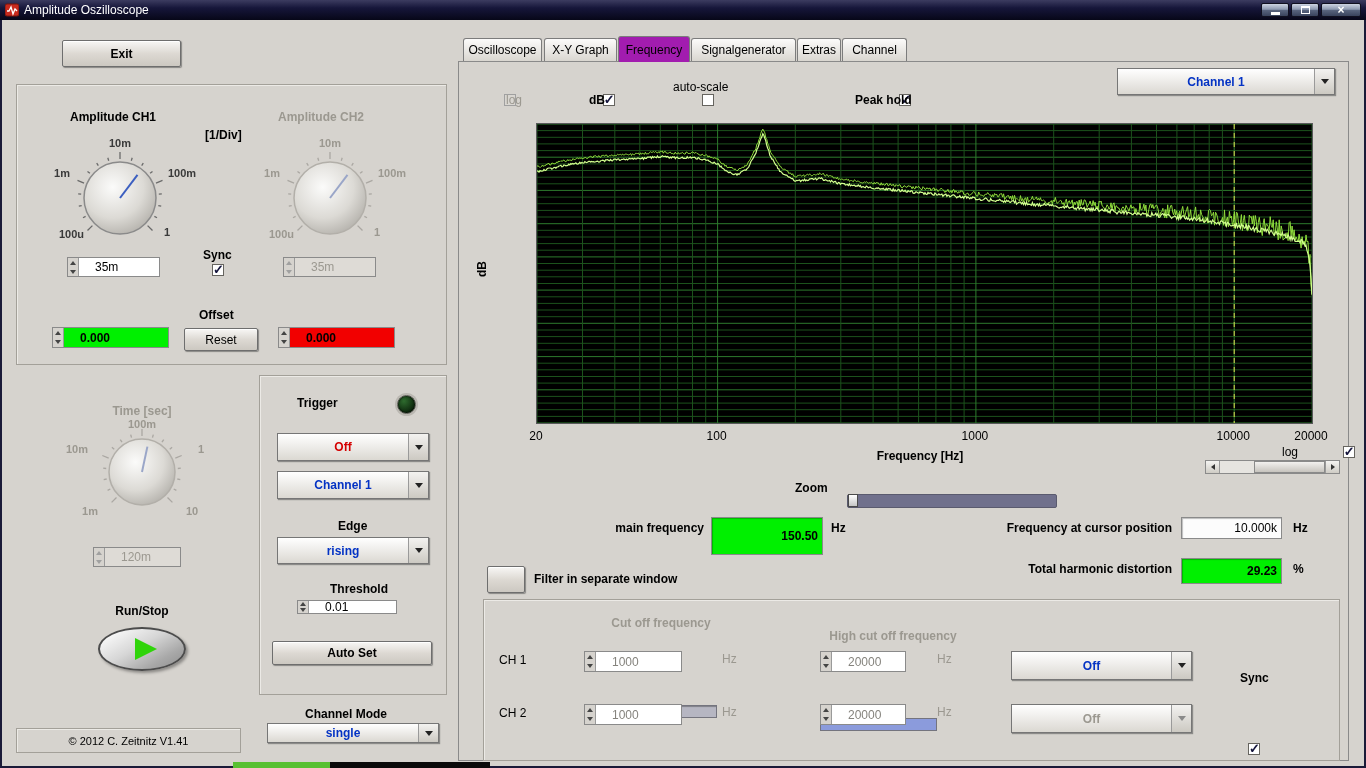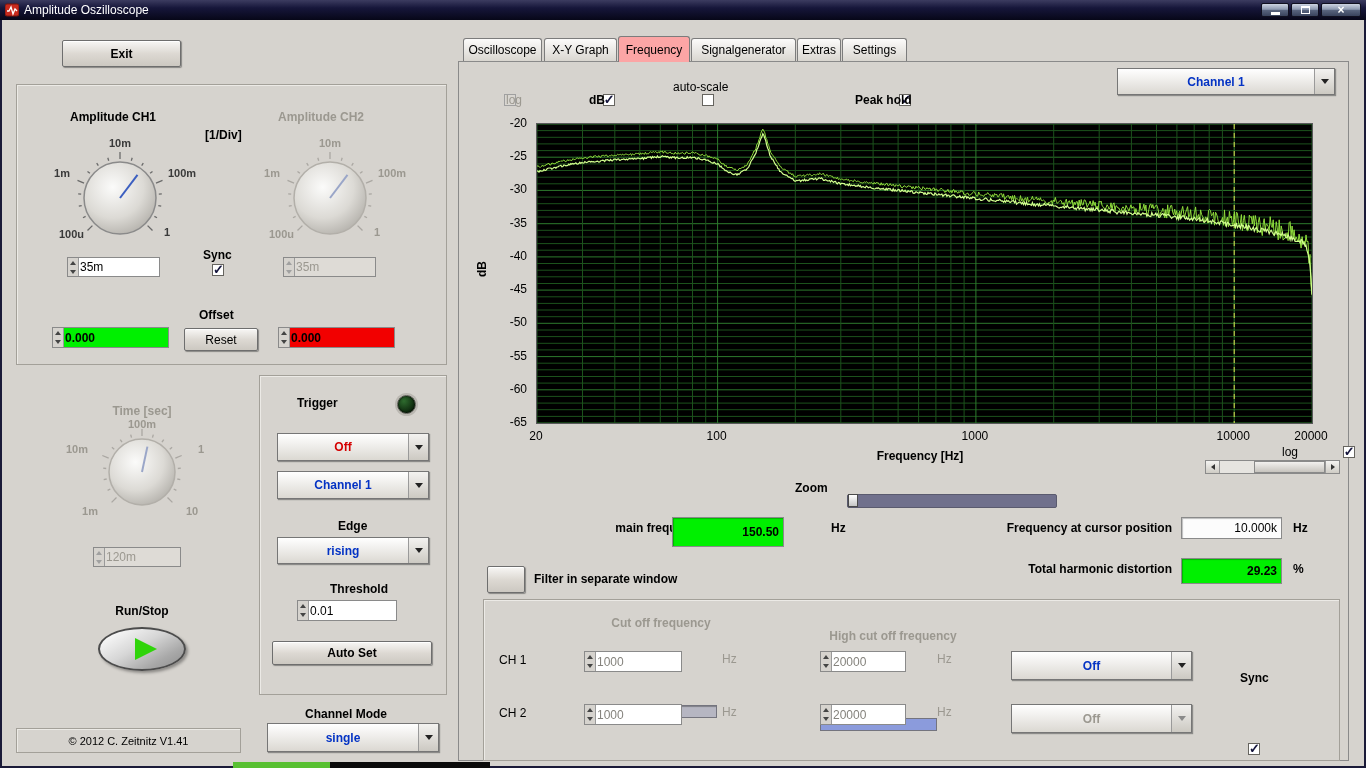--- a/index.html
+++ b/index.html
@@ -39,42 +39,42 @@
   .dd-arrow { width:20px; border-left:1px solid #9a9a9a; background:linear-gradient(#f3f2f0,#ccc9c2);
               display:flex; align-items:center; justify-content:center; }
   .tri-d { width:0; height:0; border-left:4px solid transparent; border-right:4px solid transparent; border-top:5px solid #222; }
   .dd.dis .tri-d { border-top-color:#8a8a8a; }
 
   .spin { display:flex; border:1px solid #8a8a8a; background:#fff; }
   .spin-btns { width:11px; display:flex; flex-direction:column; border-right:1px solid #9a9a9a; background:#d6d3ce; }
   .spin-btns i { height:50%; display:flex; align-items:center; justify-content:center; }
   .spin-btns .up::after { content:""; border-left:3px solid transparent; border-right:3px solid transparent; border-bottom:4px solid #444; }
   .spin-btns .dn::after { content:""; border-left:3px solid transparent; border-right:3px solid transparent; border-top:4px solid #444; }
-  .spin input { flex:1; min-width:0; border:none; outline:none; font:inherit; padding:0 1px; background:transparent; }
+  .spin input { flex:1; min-width:0; border:none; outline:none; font:inherit; padding:0 16px; background:transparent; }
   .spin.dis { background:#dedbd6; }
   .spin.dis input { color:#9b9890; }
   .spin.dis .up::after { border-bottom-color:#a0a0a0; }
   .spin.dis .dn::after { border-top-color:#a0a0a0; }
   input.val-green { background:#00f000; font-weight:bold; }
   input.val-red { background:#f20000; font-weight:bold; }
 
   .cb { display:inline-block; width:12px; height:12px; background:#fff; border:1px solid #66645f; position:relative; }
   .cb.checked::after { content:"✓"; position:absolute; left:0px; top:-3px; font-size:13px; font-weight:bold; color:#14143c; }
   .cb.dis { background:#d9d6d1; border-color:#a0a0a0; }
 
   .ind { border:1px solid #8a8a8a; box-shadow:inset 1px 1px 1px rgba(0,0,0,.25); display:flex; align-items:center; padding:0 4px; }
   .ind.green { background:#00f000; font-weight:bold; }
   .ind.white { background:#fcfcfc; }
   .ind.right { justify-content:flex-end; }
 
   
   .tab { position:absolute; top:38px; height:23px; border:1px solid #7c7c7c; border-bottom:none;
          border-radius:3px 3px 0 0; background:linear-gradient(#fcfbfa,#d9d6d0);
          display:flex; align-items:center; justify-content:center; }
-  .tab.active { top:36px; height:26px; background:#fca5a5; z-index:5; font-weight:normal; }
+  .tab.active { top:36px; height:26px; background:#a21caf; z-index:5; font-weight:normal; }
   .tabpanel { position:absolute; left:458px; top:61px; width:891px; height:700px; border:1px solid #8a8a8a; }
 
   
   #plot { position:absolute; left:536px; top:123px; width:777px; height:301px; background:#000; border:1px solid #58585a; }
   #y-ticks { position:absolute; left:492px; top:123px; width:40px; height:301px; }
   .ytick { position:absolute; right:5px; width:34px; text-align:right; font-size:12px; }
   #x-ticks { position:absolute; left:536px; top:429px; width:777px; height:14px; }
   .xtick { position:absolute; width:60px; text-align:center; font-size:12px; }
 
   
@@ -313,45 +313,45 @@
 
   <div class="abs lbl bold" style="left:338px;top:519px">Edge</div>
   <div class="abs dd" style="left:277px;top:537px;width:152px;height:27px">
     <span class="dd-text">rising</span>
     <span class="dd-arrow">
         <i class="tri-d"></i>
       </span>
   </div>
 
   <div class="abs lbl bold" style="left:330px;top:582px">Threshold</div>
-  <div class="abs spin" style="left:297px;top:600px;width:100px;height:21px">
+  <div class="abs spin" style="left:297px;top:600px;width:100px;height:14px">
     <span class="spin-btns">
         <i class="up"></i>
         <i class="dn"></i>
       </span>
     <input value="0.01" style="">
   </div>
 
   <div class="abs btn bold" style="left:272px;top:641px;width:160px;height:24px">Auto Set</div>
 
   <div class="abs lbl bold" style="left:305px;top:707px">Channel Mode</div>
-  <div class="abs dd" style="left:267px;top:723px;width:172px;height:29px">
+  <div class="abs dd" style="left:267px;top:723px;width:172px;height:20px">
     <span class="dd-text">single</span>
     <span class="dd-arrow">
         <i class="tri-d"></i>
       </span>
   </div>
 
   
   <div class="tab" style="left:463px;width:79px">Oscilloscope</div>
   <div class="tab" style="left:544px;width:73px">X-Y Graph</div>
   <div class="tab active" style="left:618px;width:72px">Frequency</div>
   <div class="tab" style="left:691px;width:105px">Signalgenerator</div>
   <div class="tab" style="left:797px;width:44px">Extras</div>
-  <div class="tab" style="left:842px;width:65px">Settings</div>
+  <div class="tab" style="left:842px;width:65px">Channel</div>
   <div class="tabpanel"></div>
 
   
   <div class="abs dd" style="left:1117px;top:68px;width:218px;height:27px">
     <span class="dd-text">Channel 1</span>
     <span class="dd-arrow">
         <i class="tri-d"></i>
       </span>
   </div>
 
@@ -359,32 +359,20 @@
   <span class="abs lbl glbl" style="left:506px;top:93px">log</span>
   <span class="abs cb checked" style="left:572px;top:94px"></span>
   <span class="abs lbl bold" style="left:589px;top:93px">dB</span>
   <span class="abs cb" style="left:656px;top:94px"></span>
   <span class="abs lbl" style="left:673px;top:80px">auto-scale</span>
   <span class="abs cb checked" style="left:838px;top:94px"></span>
   <span class="abs lbl bold" style="left:855px;top:93px">Peak hold</span>
 
   
   <div class="abs lbl bold" style="left:474px;top:262px;transform:rotate(-90deg)">dB</div>
-  <div id="y-ticks">
-      <span class="ytick" style="top: -7px;">-20</span>
-      <span class="ytick" style="top: 26.2222px;">-25</span>
-      <span class="ytick" style="top: 59.4444px;">-30</span>
-      <span class="ytick" style="top: 92.6667px;">-35</span>
-      <span class="ytick" style="top: 125.889px;">-40</span>
-      <span class="ytick" style="top: 159.111px;">-45</span>
-      <span class="ytick" style="top: 192.333px;">-50</span>
-      <span class="ytick" style="top: 225.556px;">-55</span>
-      <span class="ytick" style="top: 258.778px;">-60</span>
-      <span class="ytick" style="top: 292px;">-65</span>
-    </div>
   <div id="plot">
     <svg id="spec-svg" width="775" height="299" viewBox="0 0 775 299" preserveAspectRatio="none">
         <line x1="0" x2="775" y1="299.0" y2="299.0" stroke="#2d7a2d" stroke-width="1"></line>
         <line x1="0" x2="775" y1="292.4" y2="292.4" stroke="#1c521c" stroke-width="1"></line>
         <line x1="0" x2="775" y1="285.7" y2="285.7" stroke="#1c521c" stroke-width="1"></line>
         <line x1="0" x2="775" y1="279.1" y2="279.1" stroke="#1c521c" stroke-width="1"></line>
         <line x1="0" x2="775" y1="272.4" y2="272.4" stroke="#1c521c" stroke-width="1"></line>
         <line x1="0" x2="775" y1="265.8" y2="265.8" stroke="#2d7a2d" stroke-width="1"></line>
         <line x1="0" x2="775" y1="259.1" y2="259.1" stroke="#1c521c" stroke-width="1"></line>
         <line x1="0" x2="775" y1="252.5" y2="252.5" stroke="#1c521c" stroke-width="1"></line>
@@ -484,21 +472,21 @@
   </div>
 
   
   <div class="abs lbl bold" style="left:795px;top:481px">Zoom</div>
   <div class="abs zoomtrack" style="left:847px;top:479px;width:210px;height:14px">
     <div class="zoomhandle"></div>
   </div>
 
   
   <div class="abs lbl bold" style="left:558px;top:521px;width:146px;text-align:right">main frequency</div>
-  <div class="abs ind green right" style="left:672px;top:517px;width:112px;height:30px">
+  <div class="abs ind green right" style="left:711px;top:517px;width:112px;height:38px">
     <span>150.50</span>
   </div>
   <div class="abs lbl bold" style="left:831px;top:521px">Hz</div>
 
   <div class="abs lbl bold" style="left:1000px;top:521px;width:172px;text-align:right">Frequency at cursor position</div>
   <div class="abs ind white right" style="left:1181px;top:517px;width:101px;height:22px">
     <span>10.000k</span>
   </div>
   <div class="abs lbl bold" style="left:1293px;top:521px">Hz</div>
 

